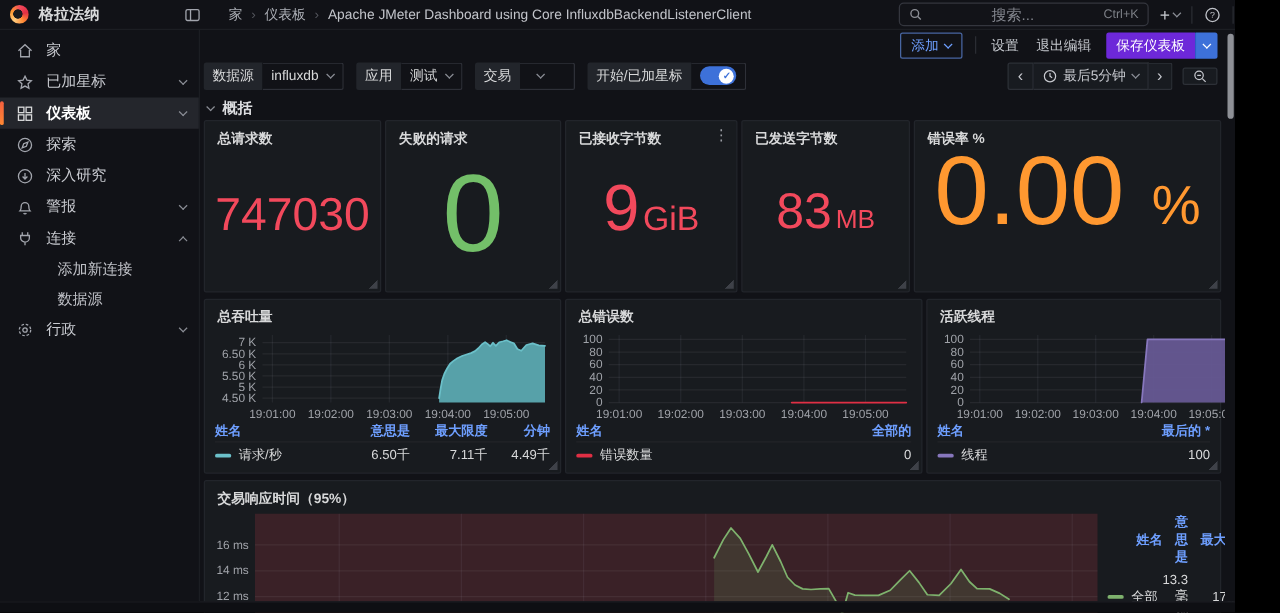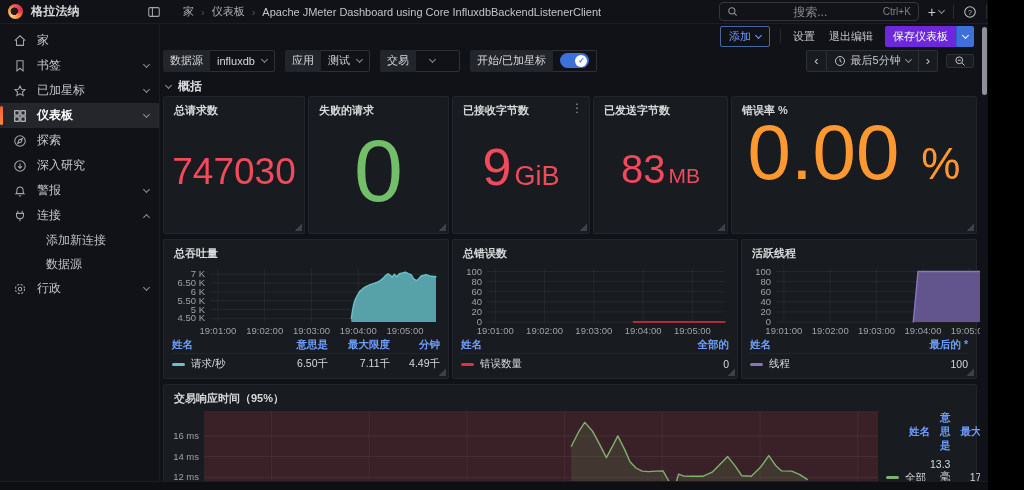--- a/index.html
+++ b/index.html
@@ -178,27 +178,20 @@
 
   <aside class="sidebar">
     <div class="sb-item">
       <svg class="icon14" viewBox="0 0 16 16" fill="none" stroke="#a2a5ad" stroke-width="1.2">
           <path d="M2 7.5 8 2l6 5.5M4 6.8V13h8V6.8"></path>
         </svg>
       <span class="lbl">家</span>
     </div>
     <div class="sb-item">
       <svg class="icon14" viewBox="0 0 16 16" fill="none" stroke="#a2a5ad" stroke-width="1.2">
-          <path d="M4.5 2h7v11.5L8 10.6l-3.5 2.9z"></path>
-        </svg>
-      <span class="lbl">书签</span>
-      <span class="chev"></span>
-    </div>
-    <div class="sb-item">
-      <svg class="icon14" viewBox="0 0 16 16" fill="none" stroke="#a2a5ad" stroke-width="1.2">
           <path d="M8 2.2l1.8 3.7 4 .5-3 2.8.8 4L8 11.3l-3.6 1.9.8-4-3-2.8 4-.5z"></path>
         </svg>
       <span class="lbl">已加星标</span>
       <span class="chev"></span>
     </div>
     <div class="sb-item active">
       <svg class="icon14" viewBox="0 0 16 16" fill="none" stroke="#d8d9da" stroke-width="1.2">
         <rect x="2" y="2" width="5" height="5"></rect>
           <rect x="9" y="2" width="5" height="5"></rect>
         <rect x="2" y="9" width="5" height="5"></rect>

